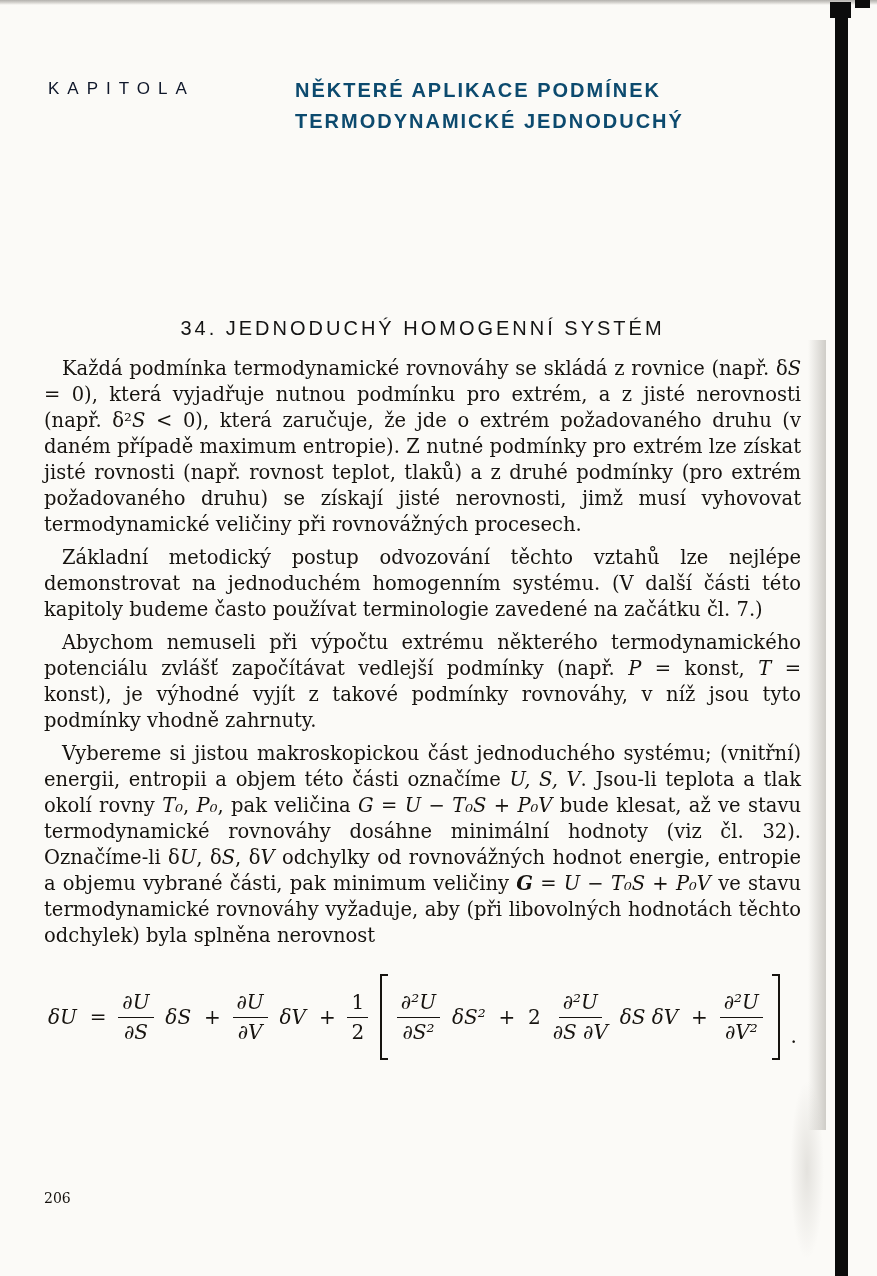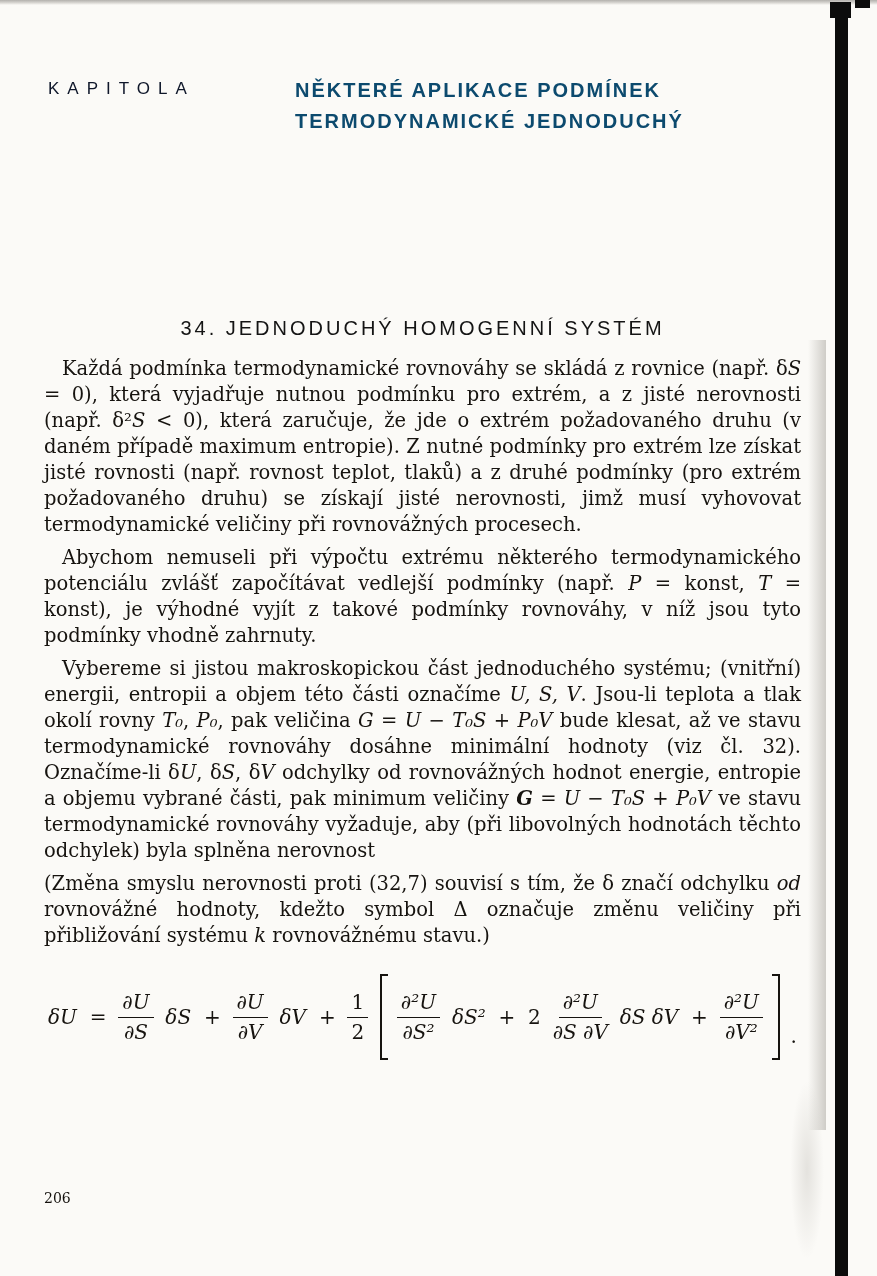--- a/index.html
+++ b/index.html
@@ -80,25 +80,25 @@
   <div class="chapter-title">
     <div>NĚKTERÉ APLIKACE PODMÍNEK</div>
     <div>TERMODYNAMICKÉ JEDNODUCHÝ</div>
   </div>
 
   <div class="section-title">34. JEDNODUCHÝ HOMOGENNÍ SYSTÉM</div>
 
   <div class="textcol">
 
     <p class="ind"><span>Každá podmínka termodynamické rovnováhy se skládá z rovnice (např. δ</span><span class="it">S</span><span> = 0), která vyjadřuje nutnou podmínku pro extrém, a z jisté nerovnosti (např. δ²</span><span class="it">S</span><span> &lt; 0), která zaručuje, že jde o extrém požadovaného druhu (v daném případě maximum entropie). Z nutné podmínky pro extrém lze získat jisté rovnosti (např. rovnost teplot, tlaků) a z druhé podmínky (pro extrém požadovaného druhu) se získají jisté nerovnosti, jimž musí vyhovovat termodynamické veličiny při rovnovážných procesech.</span></p>
+    <p class="ind"><span>Základní metodický postup odvozování těchto vztahů lze nejlépe demonstrovat na jednoduchém homogenním systému. (V další části této kapitoly budeme často používat terminologie zavedené na začátku čl. 7.)</span></p>
     <p class="ind"><span>Abychom nemuseli při výpočtu extrému některého termodynamického potenciálu zvlášť započítávat vedlejší podmínky (např. </span><span class="it">P</span><span> = konst, </span><span class="it">T</span><span> = konst), je výhodné vyjít z takové podmínky rovnováhy, v níž jsou tyto podmínky vhodně zahrnuty.</span></p>
     <p class="ind"><span>Vybereme si jistou makroskopickou část jednoduchého systému; (vnitřní) energii, entropii a objem této části označíme </span><span class="it">U, S, V</span><span>. Jsou-li teplota a tlak okolí rovny </span><span class="it">T₀</span><span>, </span><span class="it">P₀</span><span>, pak veličina </span><span class="it">G = U − T₀S + P₀V</span><span> bude klesat, až ve stavu termodynamické rovnováhy dosáhne minimální hodnoty (viz čl. 32). Označíme-li δ</span><span class="it">U</span><span>, δ</span><span class="it">S</span><span>, δ</span><span class="it">V</span><span> odchylky od rovnovážných hodnot energie, entropie a objemu vybrané části, pak minimum veličiny </span><span class="sg">G</span><span class="it"> = U − T₀S + P₀V</span><span> ve stavu termodynamické rovnováhy vyžaduje, aby (při libovolných hodnotách těchto odchylek) byla splněna nerovnost</span></p>
 
 
-    <p><span>(Změna smyslu nerovnosti proti (32,7) souvisí s tím, že δ značí odchylku </span><span class="it">od</span><span> rovnovážné hodnoty, kdežto symbol Δ označuje změnu veličiny při přibližování systému </span><span class="it">k</span><span> rovnovážnému stavu.)</span></p>
 
     <div class="eq2">
       <span class="mtok mi">δU</span>
       <span class="mtok">=</span>
       <span class="frac">
         <span class="num mi">∂U</span>
         <span class="den mi">∂S</span>
       </span>
       <span class="mtok mi">δS</span>
       <span class="mtok">+</span>

